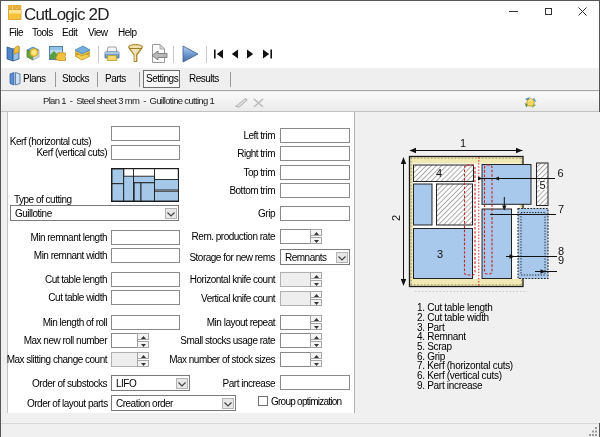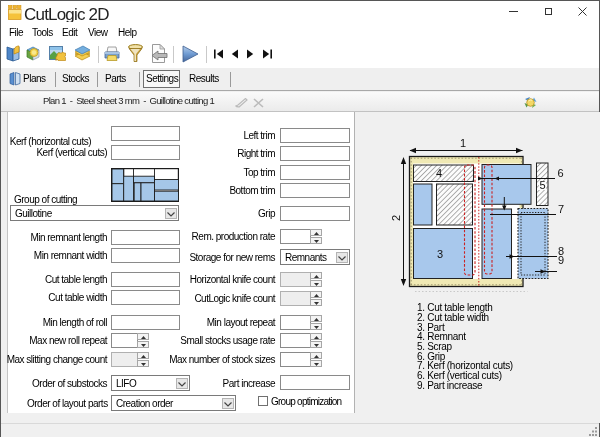--- a/index.html
+++ b/index.html
@@ -157,40 +157,40 @@
     <rect x="1" y="15.7" width="11.7" height="17.3"></rect>
     <rect x="12.7" y="8.2" width="9.8" height="24.8"></rect>
     <rect x="22.5" y="8.2" width="21" height="6.6"></rect>
     <rect x="23.2" y="14.8" width="6.8" height="18.2"></rect>
     <rect x="30" y="14.8" width="13.5" height="18.2"></rect>
     <rect x="43.5" y="11.5" width="24" height="10.5"></rect>
     <rect x="43.5" y="23.2" width="24" height="9.8"></rect>
   </g>
   <path d="M43.5 1 L43.5 11.5 M12.7 1 L12.7 8.2 M22.5 1 L22.5 8.2" stroke="#1c1c1c" stroke-width="0.9" fill="none"></path>
 </svg>
-<div class="lbl" style="left:13px;top:193px;">Group of cutting</div>
+<div class="lbl" style="left:13px;top:193px;">Type of cutting</div>
 <div class="dd" style="left:9px;top:204px;width:169px;height:16px;">
       <span class="tx">Guillotine</span>
       <span class="btn">
         <svg width="8" height="5" viewBox="0 0 8 5">
           <path d="M0.5 0.5 L4 4 L7.5 0.5" fill="none" stroke="#444" stroke-width="1.2"></path>
         </svg>
       </span>
     </div>
 <div class="rlbl" style="left:0;top:231px;width:106px;">Min remnant length</div>
 <div class="inp" style="left:110px;top:229px;width:69px;height:15px;"></div>
 <div class="rlbl" style="left:0;top:249px;width:106px;">Min remnant width</div>
 <div class="inp" style="left:110px;top:247px;width:69px;height:15px;"></div>
 <div class="rlbl" style="left:0;top:273px;width:106px;">Cut table length</div>
 <div class="inp" style="left:110px;top:271px;width:69px;height:15px;"></div>
 <div class="rlbl" style="left:0;top:291px;width:106px;">Cut table width</div>
 <div class="inp" style="left:110px;top:289px;width:69px;height:15px;"></div>
 <div class="rlbl" style="left:0;top:316px;width:106px;">Min length of roll</div>
 <div class="inp" style="left:110px;top:314px;width:69px;height:15px;"></div>
-<div class="rlbl" style="left:0;top:334px;width:106px;">Max new roll repeat</div>
+<div class="rlbl" style="left:0;top:334px;width:106px;">Max new roll number</div>
 <div class="inp" style="left:110px;top:332px;width:27px;height:15px;"></div>
 <div class="spin" style="left:136px;top:332px;height:15px;">
       <span class="u">
         <svg style="top:2px;left:2.5px" width="5" height="3" viewBox="0 0 5 3">
           <path d="M2.5 0 L5 3 L0 3 Z" fill="#333"></path>
         </svg>
       </span>
       <span class="d">
         <svg style="top:2px;left:2.5px" width="5" height="3" viewBox="0 0 5 3">
           <path d="M2.5 3 L5 0 L0 0 Z" fill="#333"></path>
@@ -270,21 +270,21 @@
         <svg style="top:2px;left:2.5px" width="5" height="3" viewBox="0 0 5 3">
           <path d="M2.5 0 L5 3 L0 3 Z" fill="#333"></path>
         </svg>
       </span>
       <span class="d">
         <svg style="top:2px;left:2.5px" width="5" height="3" viewBox="0 0 5 3">
           <path d="M2.5 3 L5 0 L0 0 Z" fill="#333"></path>
         </svg>
       </span>
     </div>
-<div class="rlbl" style="left:150px;top:292px;width:124px;">CutLogic knife count</div>
+<div class="rlbl" style="left:150px;top:292px;width:124px;">Vertical knife count</div>
 <div class="inp dis" style="left:279px;top:290px;width:31px;height:15px;"></div>
 <div class="spin" style="left:309px;top:290px;height:15px;">
       <span class="u">
         <svg style="top:2px;left:2.5px" width="5" height="3" viewBox="0 0 5 3">
           <path d="M2.5 0 L5 3 L0 3 Z" fill="#333"></path>
         </svg>
       </span>
       <span class="d">
         <svg style="top:2px;left:2.5px" width="5" height="3" viewBox="0 0 5 3">
           <path d="M2.5 3 L5 0 L0 0 Z" fill="#333"></path>

